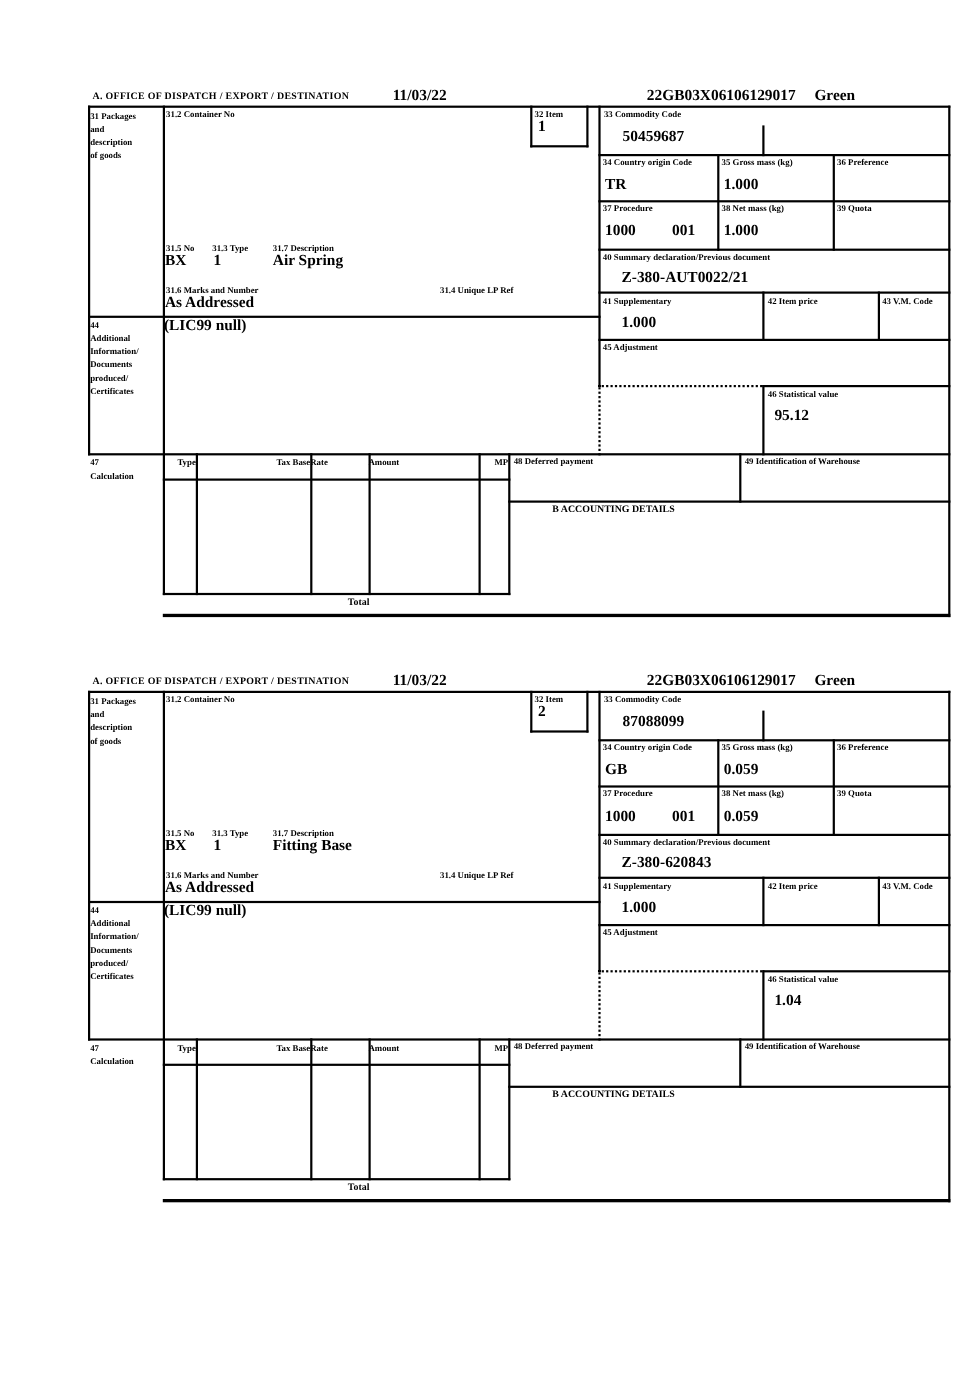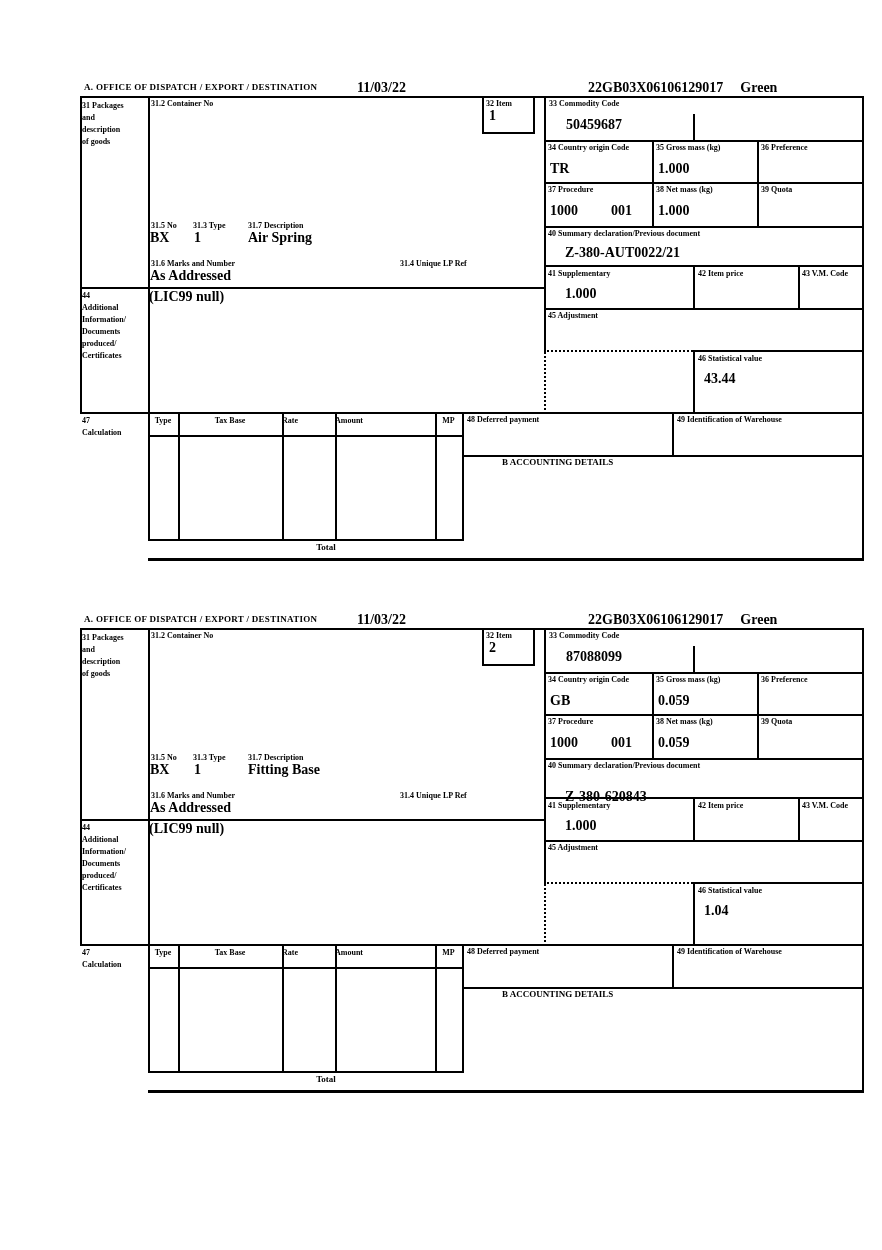--- a/index.html
+++ b/index.html
@@ -10,21 +10,21 @@
   .h  { height:2px; }
   .v  { width:2px; }
   .h3 { height:3px; }
   .dh { position:absolute; height:0; border-top:2px dotted #000; background:none; }
   .dv { position:absolute; width:0; border-left:2px dotted #000; background:none; }
   .lbl { position:absolute; font-size:8px; font-weight:bold; line-height:9px; white-space:nowrap; }
   .lblml { position:absolute; font-size:8px; font-weight:bold; line-height:12px; white-space:pre-line; }
   .val { position:absolute; font-size:14px; font-weight:bold; line-height:15px; white-space:nowrap; }
   .hdr { position:absolute; font-size:9px; font-weight:bold; letter-spacing:0.3px; white-space:nowrap; }
   .colhdr { position:absolute; top:336px; font-size:8px; font-weight:bold; }
-  .ctr { text-align:center; }
+  .ctr { text-align:right; }
   .rt  { padding-right:3px; box-sizing:border-box; }
   .acct { position:absolute; font-size:9px; font-weight:bold; white-space:nowrap;padding-left:36px; }
   .totalband { position:absolute; left:68px; width:356px; top:462px; font-size:9px; font-weight:bold; text-align:center; }
 </style>
 </head>
 <body>
 
 <div class="page" id="sheet">
   <section class="block" style="top: 80px;">
 
@@ -115,21 +115,21 @@
     <div class="lbl" style="left:468px;top:149px;">40 Summary declaration/Previous document</div>
     <div class="val" style="left:485px;top:165px;">Z-380-AUT0022/21</div>
 
     <div class="lbl" style="left:468px;top:189px;">41 Supplementary</div>
     <div class="val" style="left:485px;top:206px;">1.000</div>
     <div class="lbl" style="left:618px;top:189px;">42 Item price</div>
     <div class="lbl" style="left:722px;top:189px;">43 V.M. Code</div>
 
     <div class="lbl" style="left:468px;top:231px;">45 Adjustment</div>
     <div class="lbl" style="left:618px;top:274px;">46 Statistical value</div>
-    <div class="val" style="left:624px;top:291px;">43.44</div>
+    <div class="val" style="left:624px;top:291px;">95.12</div>
 
     <div class="lblml" style="left:2px;top:335px;width:64px;">47
 Calculation</div>
     <div class="colhdr ctr" style="left:68px;width:30px;">Type</div>
     <div class="colhdr ctr" style="left:98px;width:104px;">Tax Base</div>
     <div class="colhdr rt" style="left:202px;width:53px;">Rate</div>
     <div class="colhdr rt" style="left:255px;width:100px;">Amount</div>
     <div class="colhdr ctr" style="left:355px;width:27px;">MP</div>
 
     <div class="lbl" style="left:387px;top:335px;">48 Deferred payment</div>
@@ -219,21 +219,21 @@
     <div class="lbl" style="left:681px;top:63px;">36 Preference</div>
 
     <div class="lbl" style="left:468px;top:105px;">37 Procedure</div>
     <div class="val" style="left:470px;top:123px;">1000</div>
     <div class="val" style="left:531px;top:123px;">001</div>
     <div class="lbl" style="left:576px;top:105px;">38 Net mass (kg)</div>
     <div class="val" style="left:578px;top:123px;">0.059</div>
     <div class="lbl" style="left:681px;top:105px;">39 Quota</div>
 
     <div class="lbl" style="left:468px;top:149px;">40 Summary declaration/Previous document</div>
-    <div class="val" style="left:485px;top:177px;">Z-380-620843</div>
+    <div class="val" style="left:485px;top:165px;">Z-380-620843</div>
 
     <div class="lbl" style="left:468px;top:189px;">41 Supplementary</div>
     <div class="val" style="left:485px;top:206px;">1.000</div>
     <div class="lbl" style="left:618px;top:189px;">42 Item price</div>
     <div class="lbl" style="left:722px;top:189px;">43 V.M. Code</div>
 
     <div class="lbl" style="left:468px;top:231px;">45 Adjustment</div>
     <div class="lbl" style="left:618px;top:274px;">46 Statistical value</div>
     <div class="val" style="left:624px;top:291px;">1.04</div>
 

